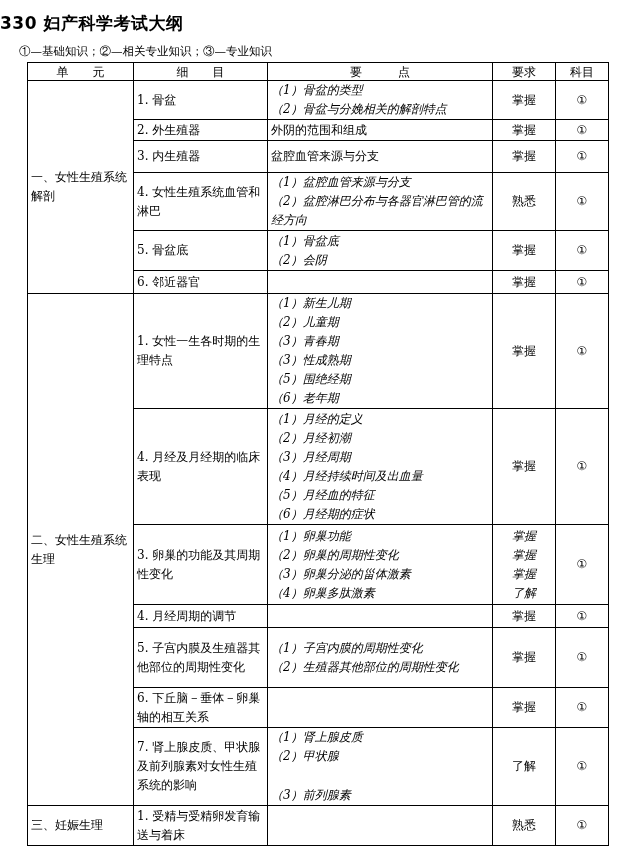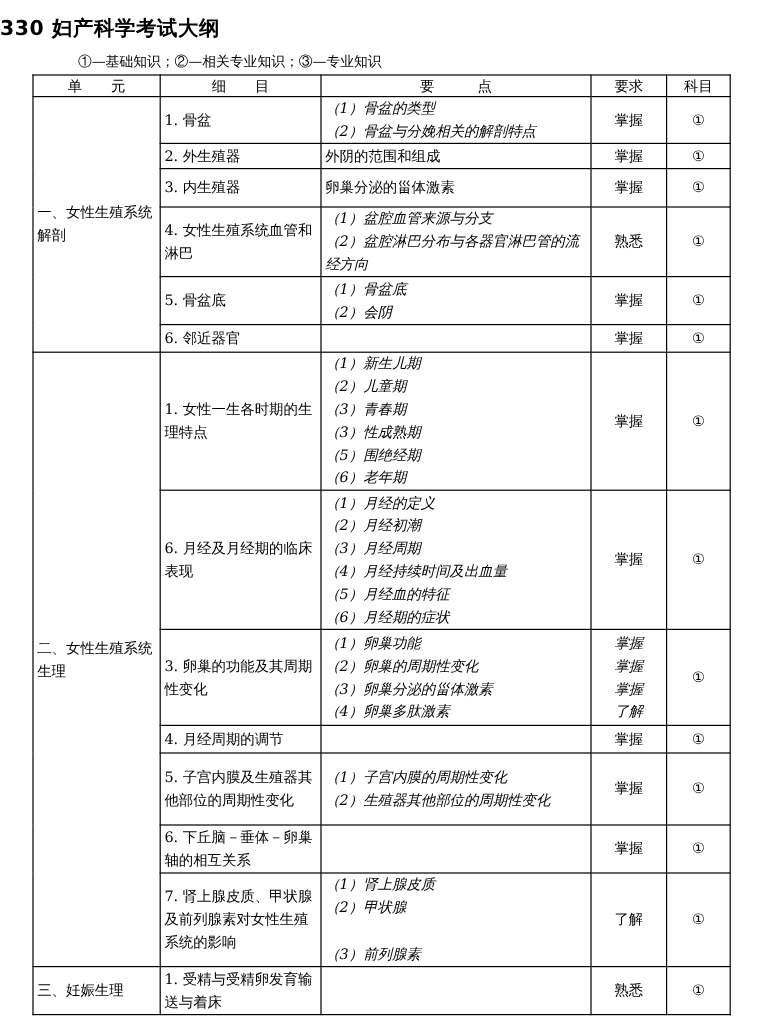--- a/index.html
+++ b/index.html
@@ -8,21 +8,21 @@
     font-family: "DejaVu Serif", "Liberation Serif", serif;
     color: #000;
   }
   .title {
     position: absolute; top: 12px; left: 0; width: 635px; text-align: left;
     font-family: "DejaVu Sans", "Liberation Sans", sans-serif;
     font-weight: bold; font-size: 17px; letter-spacing: 0.5px;
   }
   .legend {
     position: absolute; top: 44px; left: 19px;
-    font-size: 11.5px; line-height: 14px; white-space: nowrap; margin-left: 46px;
+    font-size: 11.5px; line-height: 14px; white-space: nowrap;
   }
   table.syllabus {
     position: absolute; top: 62px; left: 27px;
     width: 581px; border-collapse: collapse; table-layout: fixed;
     font-size: 12px; line-height: 19px;
   }
   table.syllabus td, table.syllabus th {
     border: 1px solid #000; padding: 0 3px; vertical-align: middle;
     font-weight: normal; word-break: break-all;
   }
@@ -71,21 +71,21 @@
       <td class="center">①</td>
     </tr>
     <tr style="height:21px">
       <td>2. 外生殖器</td>
       <td>外阴的范围和组成</td>
       <td class="center">掌握</td>
       <td class="center">①</td>
     </tr>
     <tr style="height:32px">
       <td>3. 内生殖器</td>
-      <td>卵巢分泌的甾体激素</td>
+      <td>盆腔血管来源与分支</td>
       <td class="center">掌握</td>
       <td class="center">①</td>
     </tr>
     <tr style="height:58px">
       <td>4. 女性生殖系统血管和淋巴</td>
       <td>
         <span class="line">（1）盆腔血管来源与分支</span>
         <span class="line">（2）盆腔淋巴分布与各器官淋巴管的流经方向</span>
       </td>
       <td class="center">熟悉</td>
@@ -115,21 +115,21 @@
         <span class="line">（2）儿童期</span>
         <span class="line">（3）青春期</span>
         <span class="line">（3）性成熟期</span>
         <span class="line">（5）围绝经期</span>
         <span class="line">（6）老年期</span>
       </td>
       <td class="center">掌握</td>
       <td class="center">①</td>
     </tr>
     <tr style="height:116px">
-      <td>6. 月经及月经期的临床表现</td>
+      <td>4. 月经及月经期的临床表现</td>
       <td>
         <span class="line">（1）月经的定义</span>
         <span class="line">（2）月经初潮</span>
         <span class="line">（3）月经周期</span>
         <span class="line">（4）月经持续时间及出血量</span>
         <span class="line">（5）月经血的特征</span>
         <span class="line">（6）月经期的症状</span>
       </td>
       <td class="center">掌握</td>
       <td class="center">①</td>

